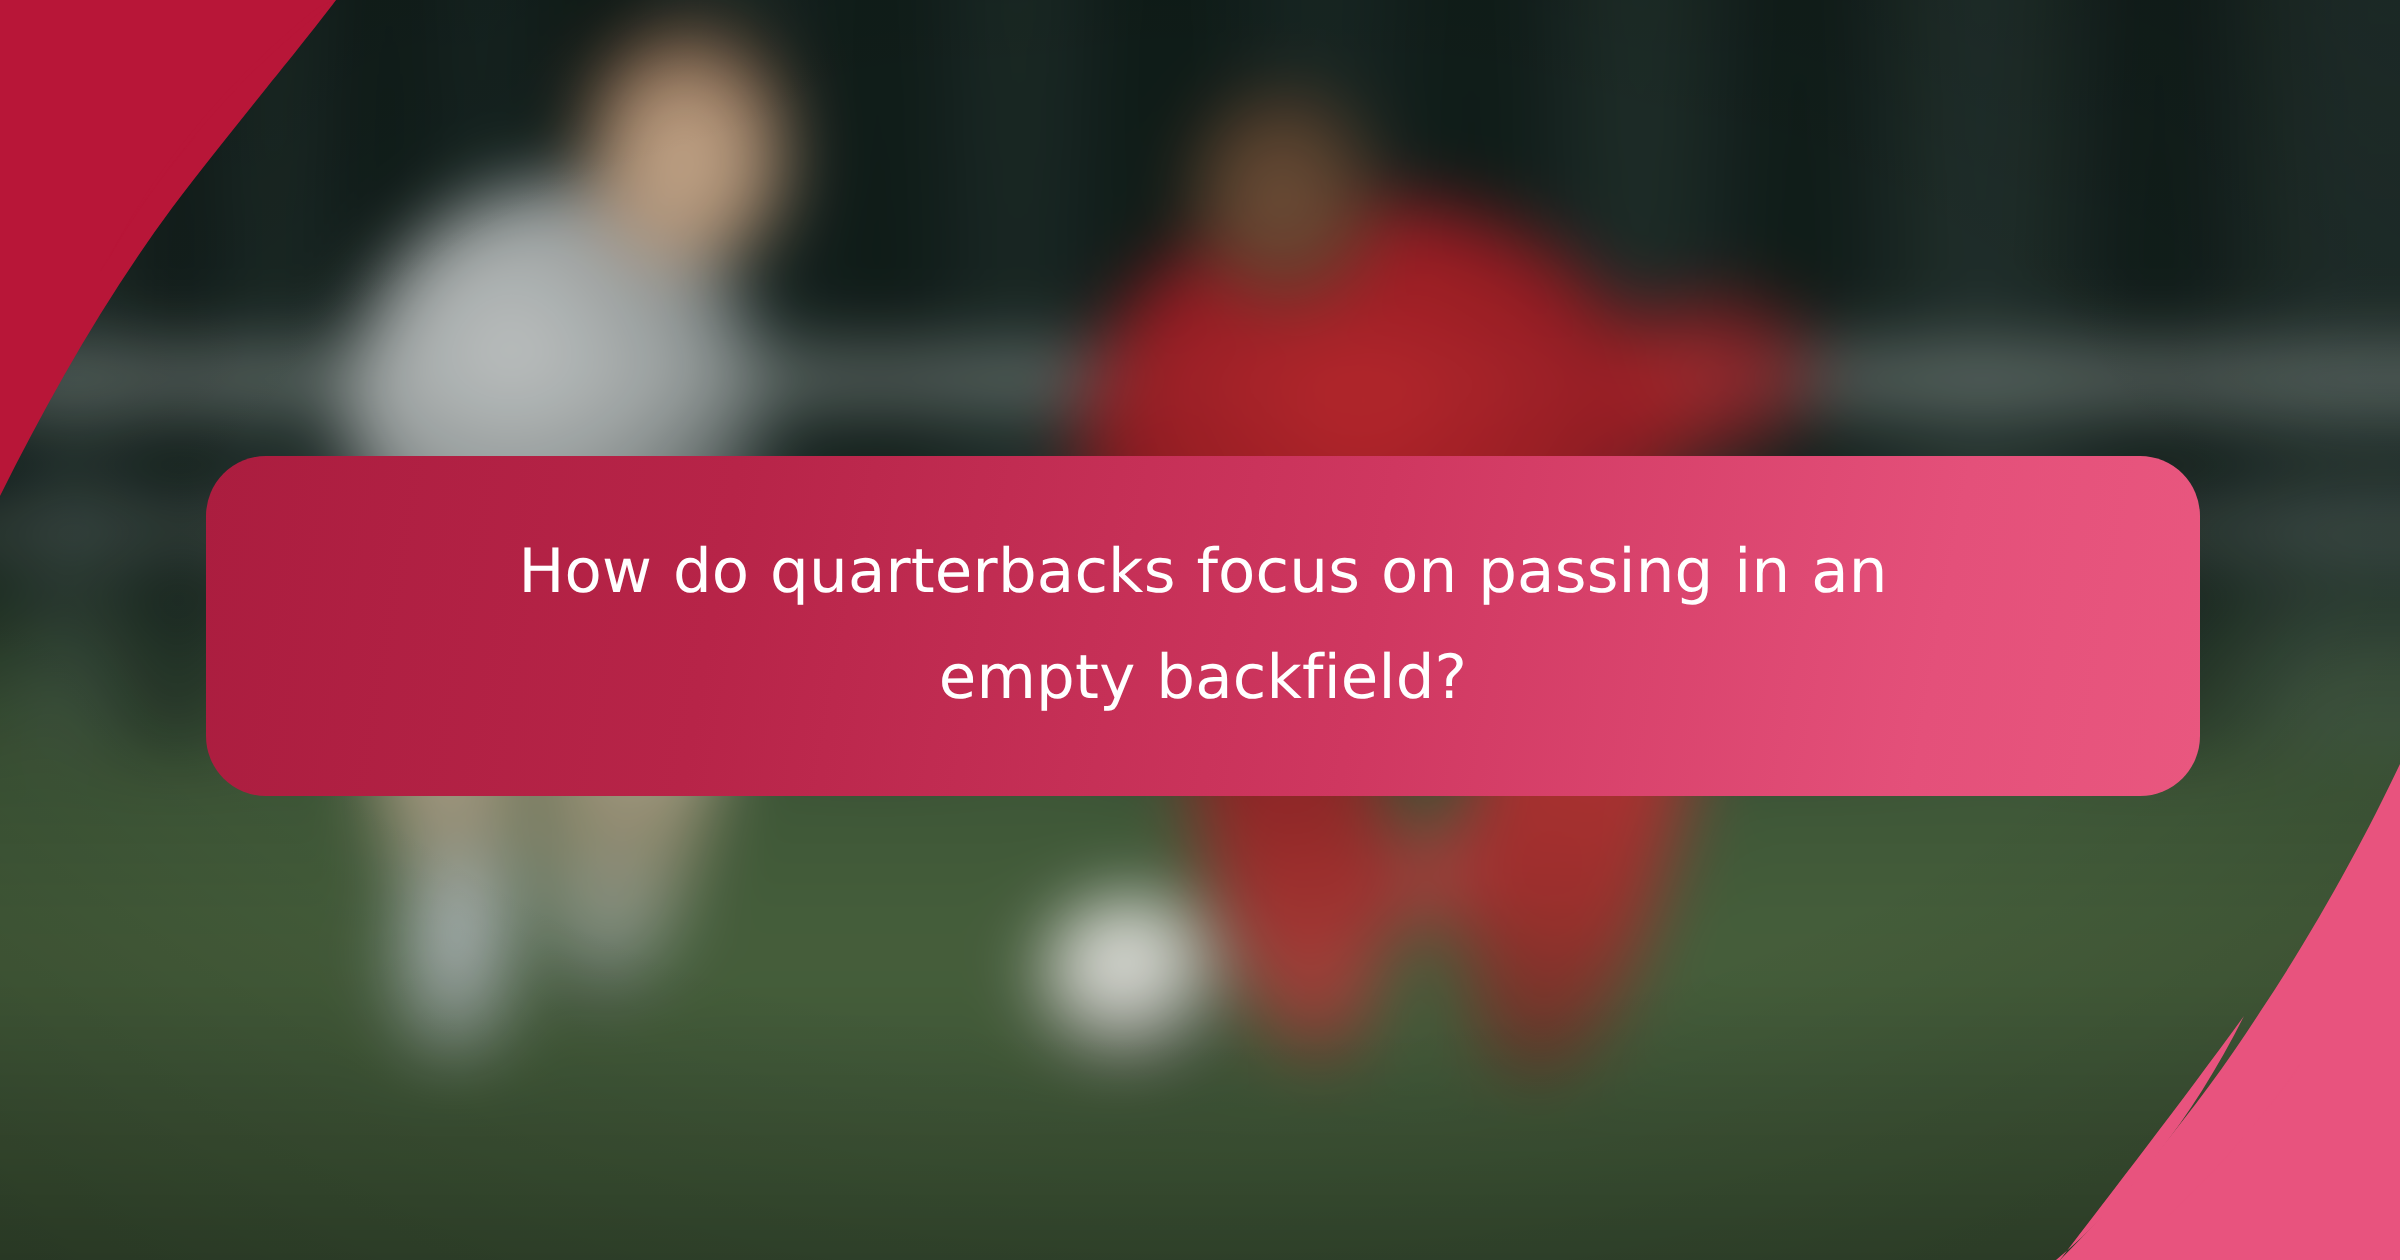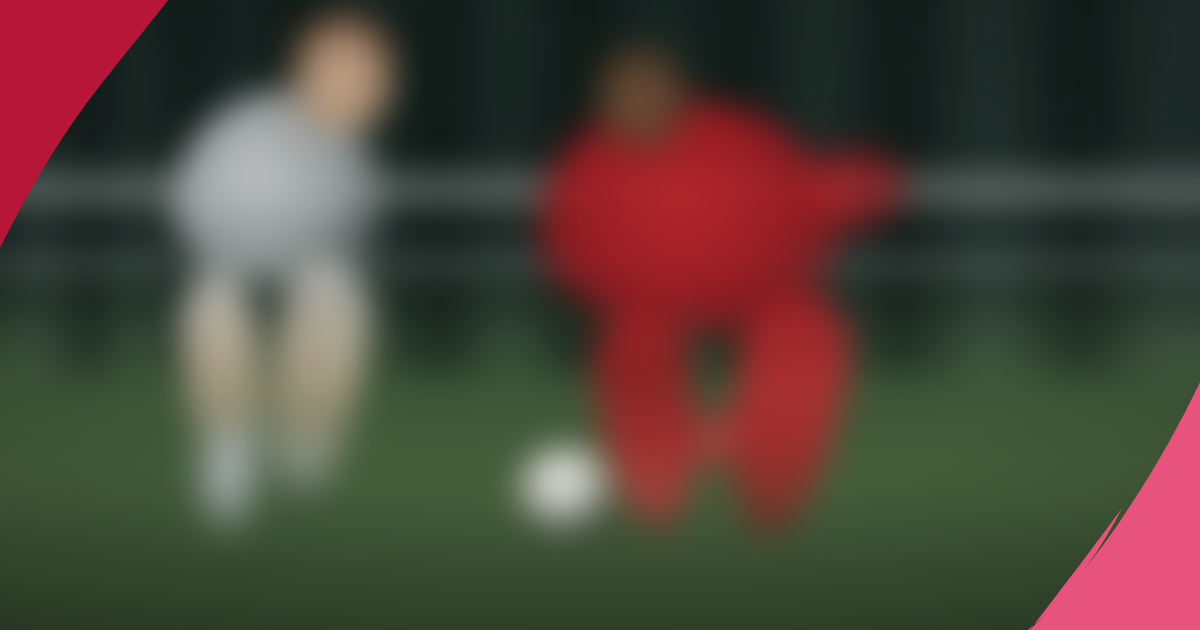--- a/index.html
+++ b/index.html
@@ -338,14 +338,17 @@
 
     <path d="M168,0 C120,36 82,82 54,130 C76,86 112,42 156,6 C160,3 164,1 168,0 Z" fill="#b81638"></path>
     <path d="M54,130 C64,110 80,88 98,68 C78,92 62,114 50,136 Z" fill="#b81638"></path>
 
     <path d="M1200,630 L1030,630 C1060,600 1098,556 1130,506 C1158,464 1182,420 1200,382 Z" fill="#e8537e"></path>
 
     <path d="M1030,630 C1056,596 1090,552 1122,508 C1096,560 1062,602 1028,630 Z" fill="#e8537e"></path>
     <path d="M1148,536 C1130,560 1108,586 1084,608 C1110,584 1132,558 1150,532 Z" fill="#e8537e"></path>
   </svg>
 
+  <div id="headline-banner" style="background: linear-gradient(100deg, #ab1d3f 0%, #b72448 26%, #cf3760 58%, #e4507a 86%, #e9577f 100%);">
+    <div id="headline-text">How do quarterbacks focus on passing in an empty backfield?</div>
+  </div>
 
 </div>
 
 </body></html>

